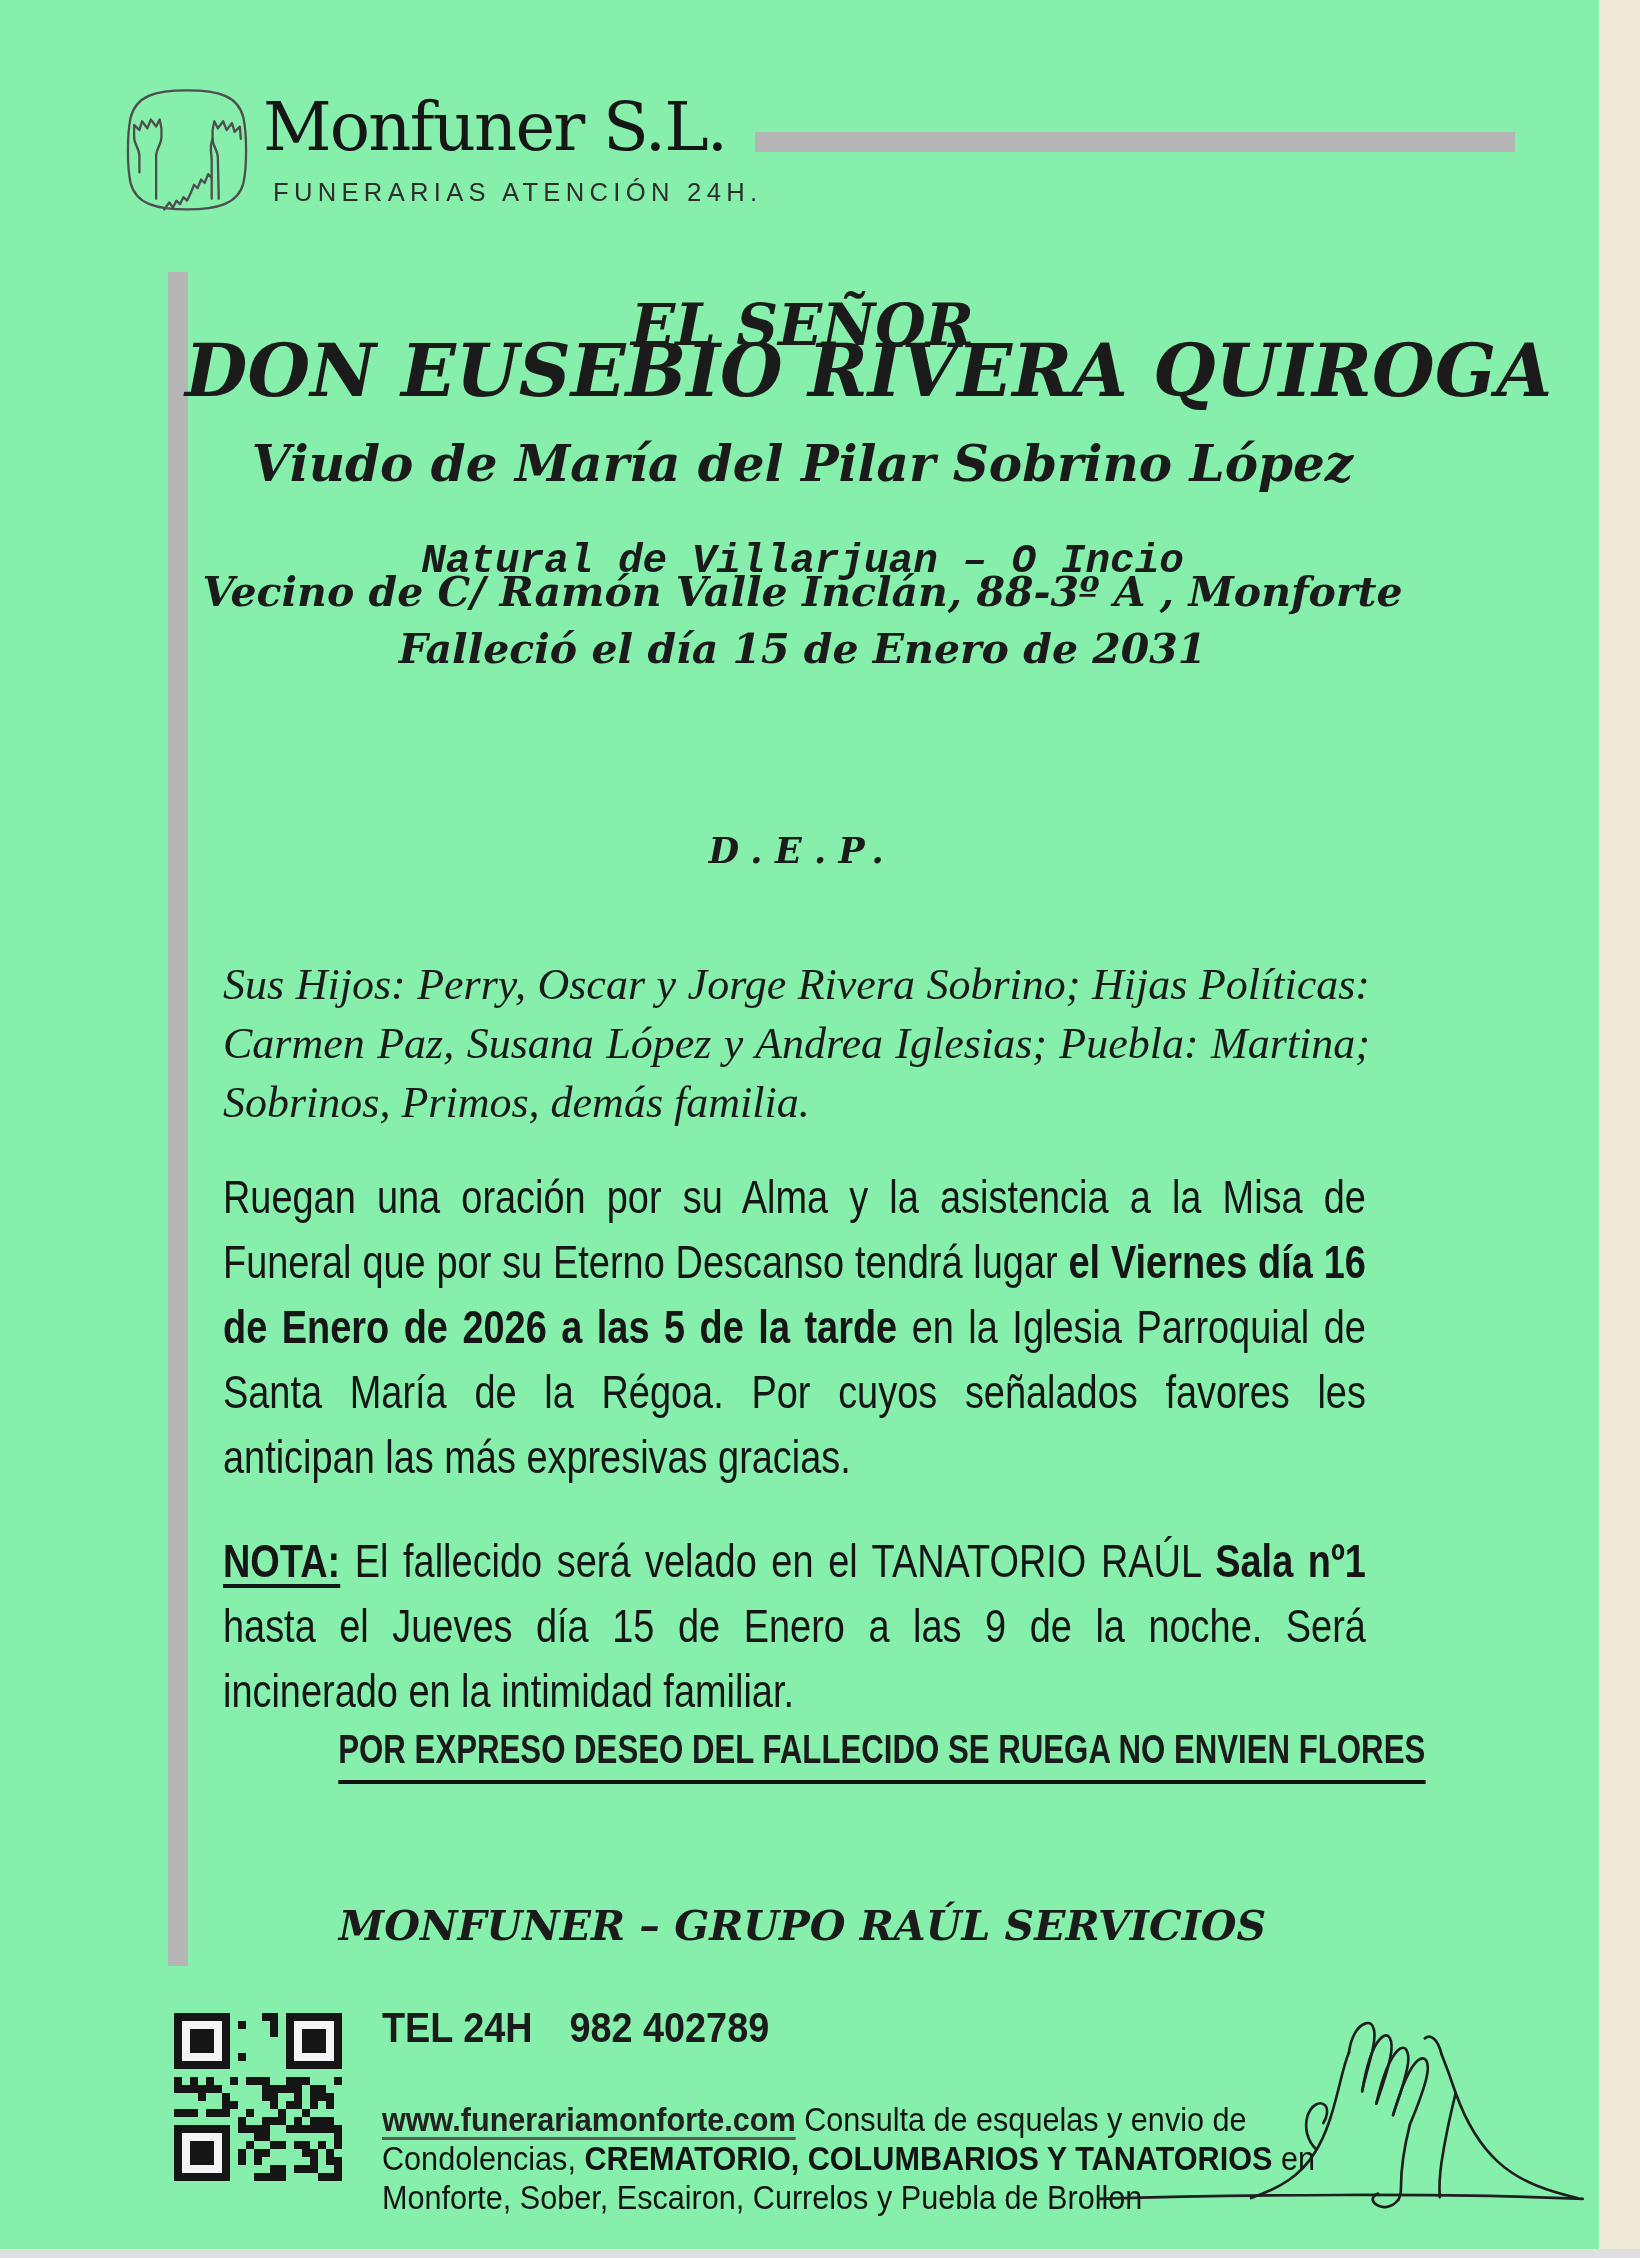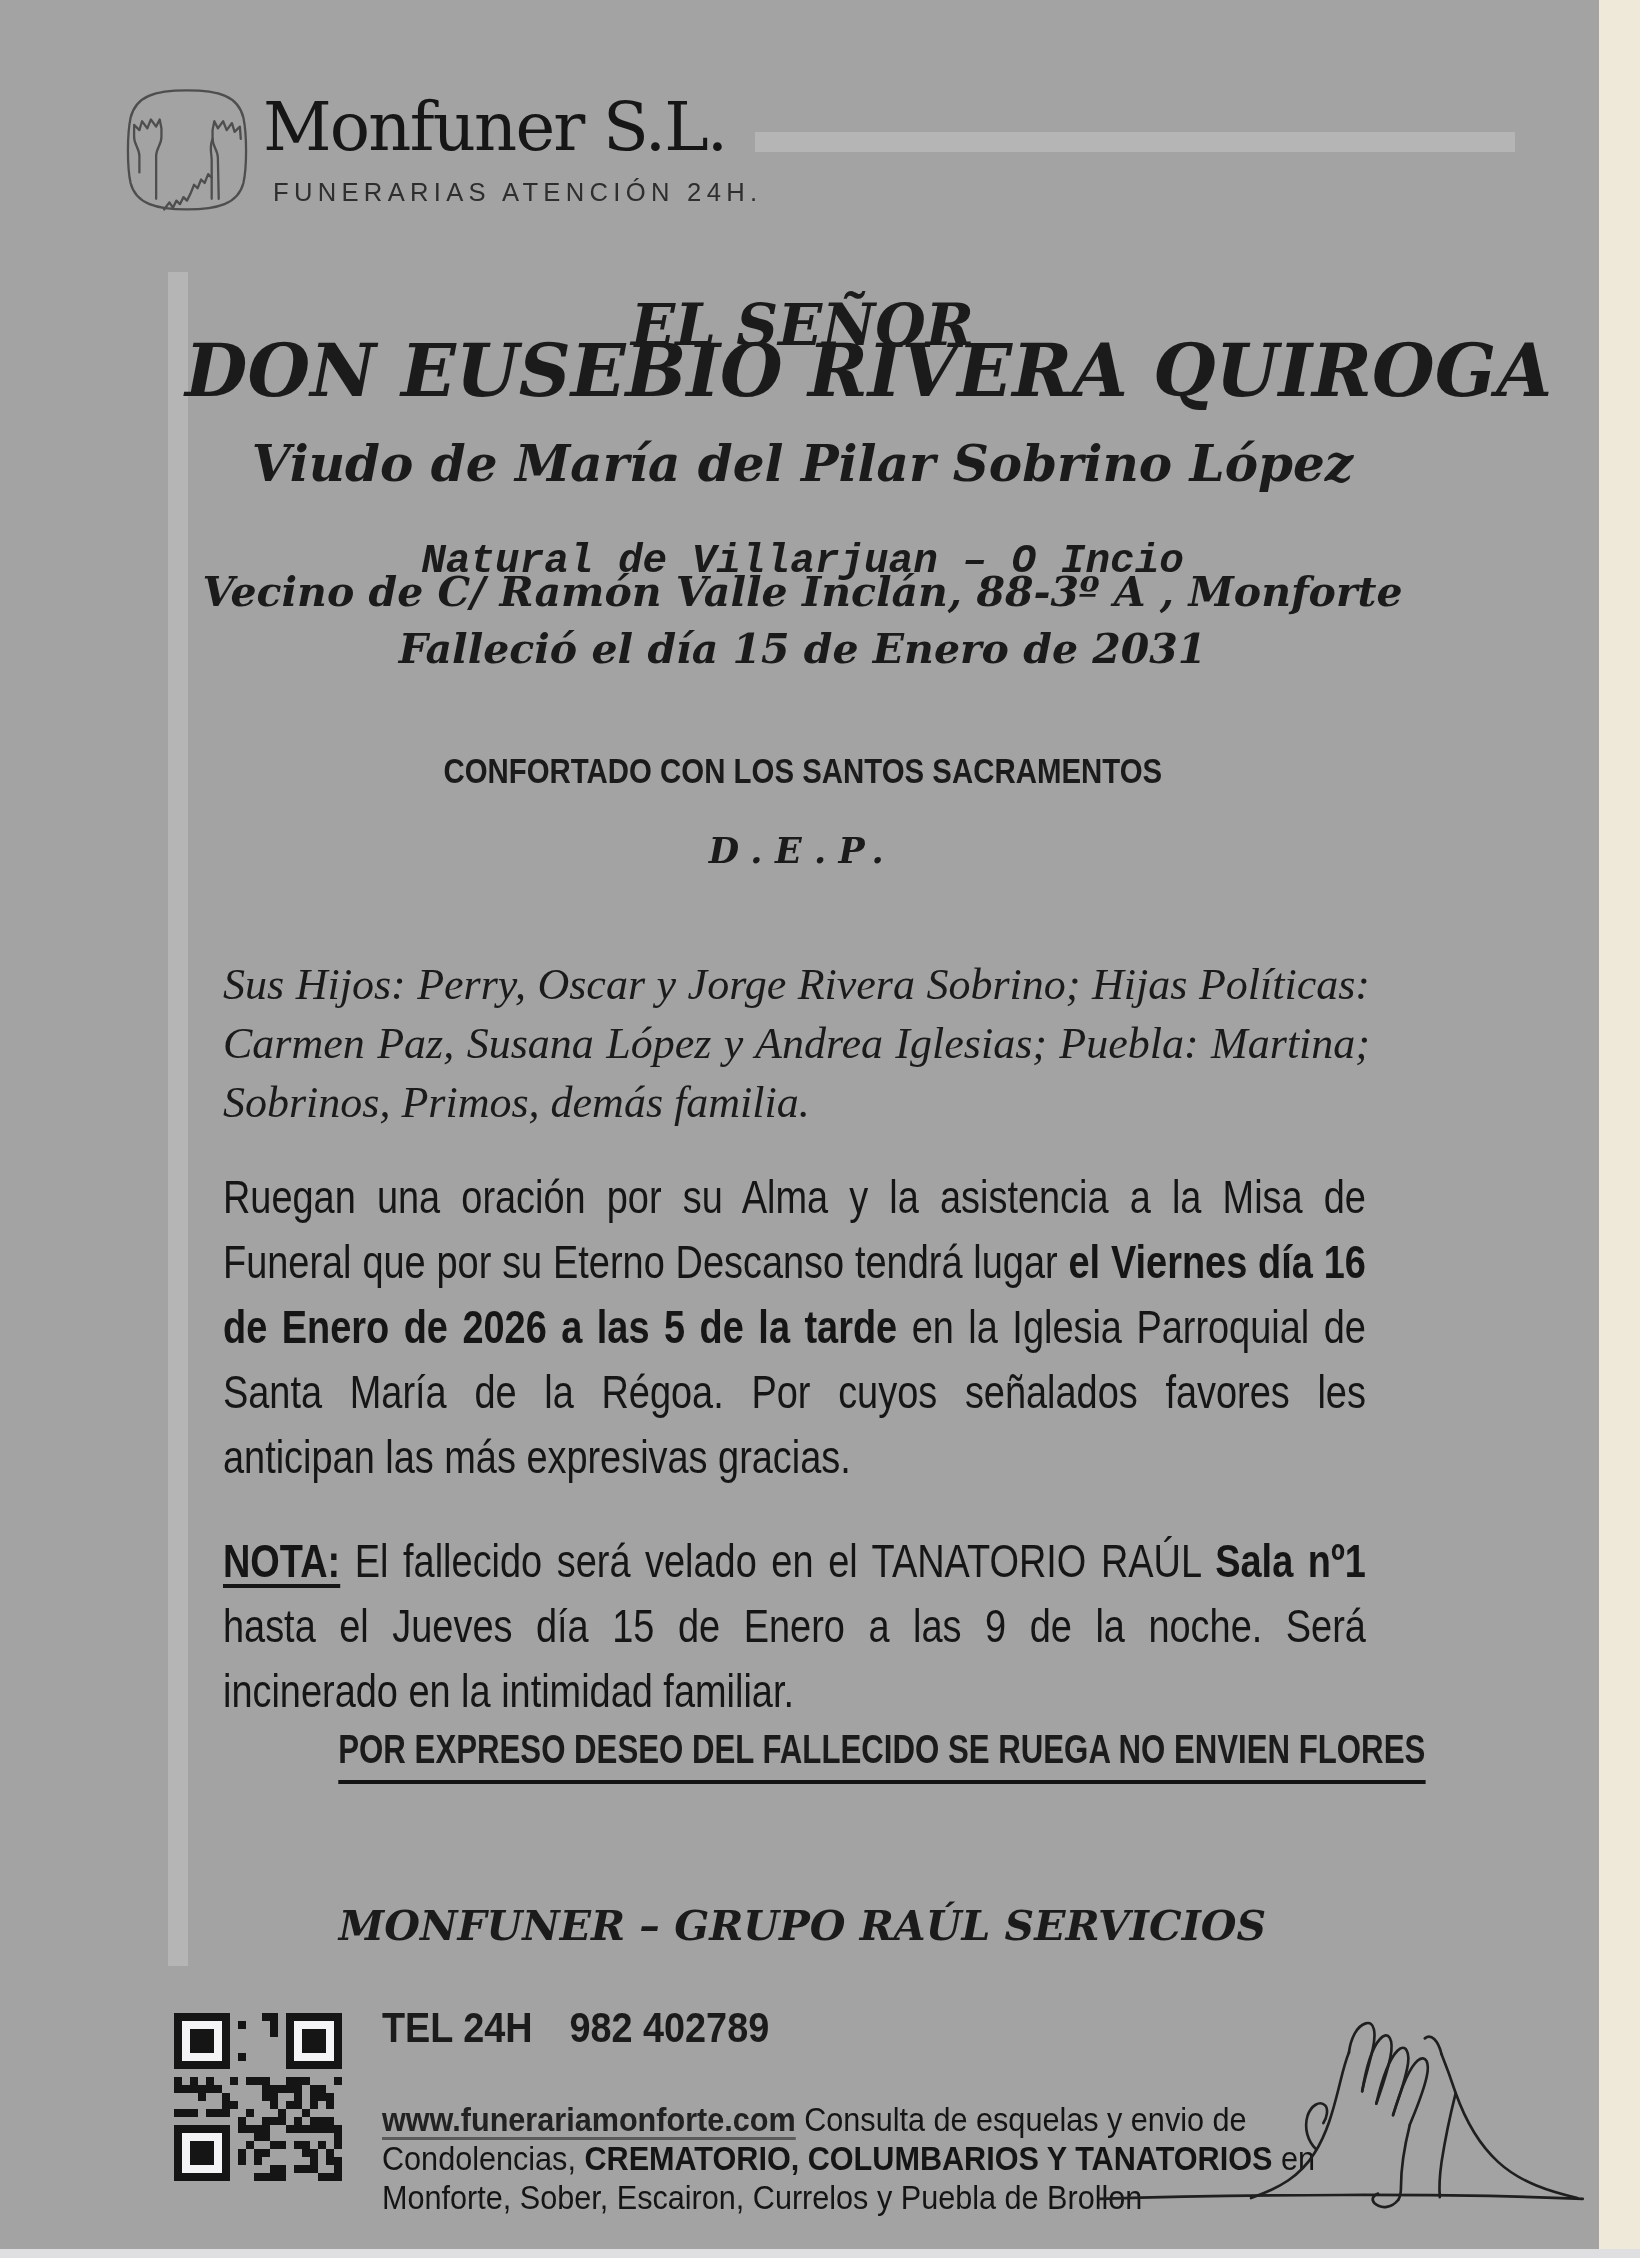--- a/index.html
+++ b/index.html
@@ -1,16 +1,16 @@
 <!DOCTYPE html>
 <html style="font-size:14px"><head>
 <meta charset="utf-8">
 <style>
   html,body{margin:0;padding:0;background:#d8d8da;}
-  .page{position:relative;width:1641px;height:2258px;background:#a3a3a3;overflow:hidden;
+  .page{position:relative;width:1641px;height:2258px;background:#86efac;overflow:hidden;
         color:#1b1b1b;font-family:"Liberation Sans",sans-serif;}
   .abs{position:absolute;}
   
   .edge-right{left:1599px;top:0;width:42px;height:2258px;background:#efe9da;}
   .edge-bottom{left:0;top:2249px;width:1641px;height:9.7px;background:#dfdfe2;}
   
   .bar{background:#b5b5b6;}
   
   .brand-name{left:263px;top:88px;font-family:"DejaVu Serif",serif;font-size:67px;
               letter-spacing:-1.8px;color:#161616;white-space:nowrap;}
@@ -79,23 +79,20 @@
   <div class="abs tagline">FUNERARIAS ATENCIÓN 24H.</div>
   <div class="abs bar" style="left:755px;top:132px;width:760px;height:20px;"></div>
   <div class="abs bar" style="left:168px;top:272px;width:20px;height:1694px;"></div>
 
   <div class="abs cline scr honorific">EL SEÑOR</div>
   <div class="abs cline scr deceased">DON EUSEBIO RIVERA QUIROGA</div>
   <div class="abs cline scr widower">Viudo de María del Pilar Sobrino López</div>
   <div class="abs cline scr sub origin">Natural de Villarjuan – O Incio</div>
   <div class="abs cline scr sub residence">Vecino de C/ Ramón Valle Inclán, 88-3º A , Monforte</div>
   <div class="abs cline scr sub death">Falleció el día 15 de Enero de 2031</div>
-  <div class="abs cline sacraments">
-    <span class="cond">CONFORTADO CON LOS SANTOS SACRAMENTOS</span>
-  </div>
   <div class="abs cline scr dep">D.E.P.</div>
 
   <div class="abs family">
     <span class="b">Sus Hijos:</span><span> Perry, Oscar y Jorge Rivera Sobrino; </span><span class="b">Hijas Políticas:</span><span> Carmen Paz, Susana López y Andrea Iglesias; </span><span class="b">Puebla:</span><span> Martina; Sobrinos, Primos, demás familia.</span>
   </div>
 
   <div class="abs narrowWrap funeral">
     <div class="narrow">
       <span>Ruegan una oración por su Alma y la asistencia a la Misa de Funeral que por su Eterno Descanso tendrá lugar </span><span class="b">el Viernes día 16 de Enero de 2026 a las 5 de la tarde</span><span> en la Iglesia Parroquial de Santa María de la Régoa. Por cuyos señalados favores les anticipan las más expresivas gracias.</span>
     </div>

